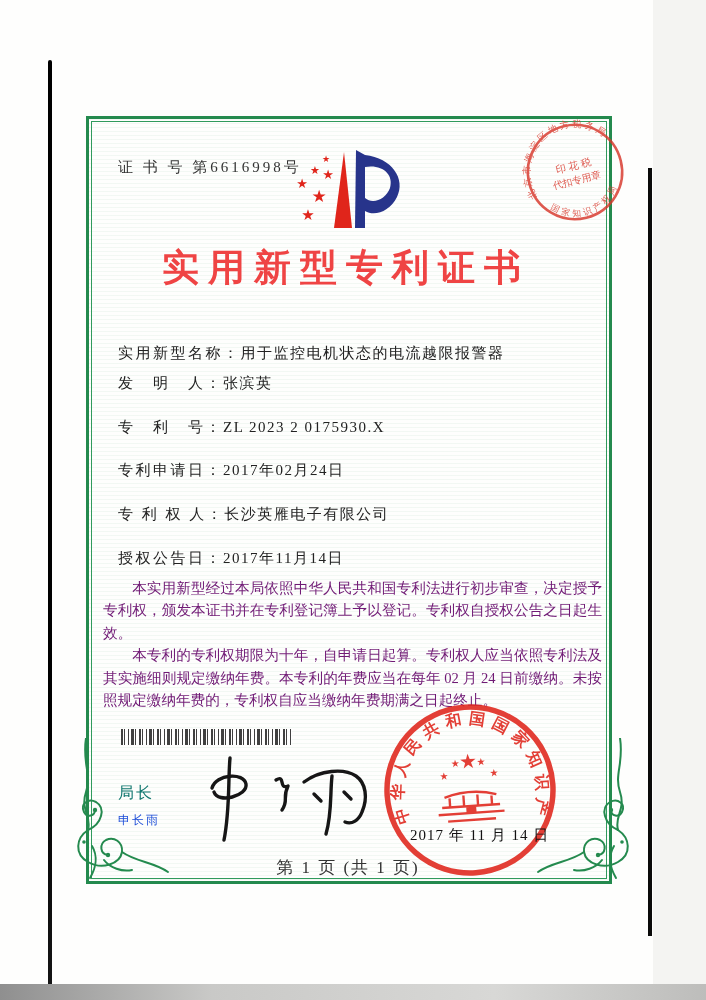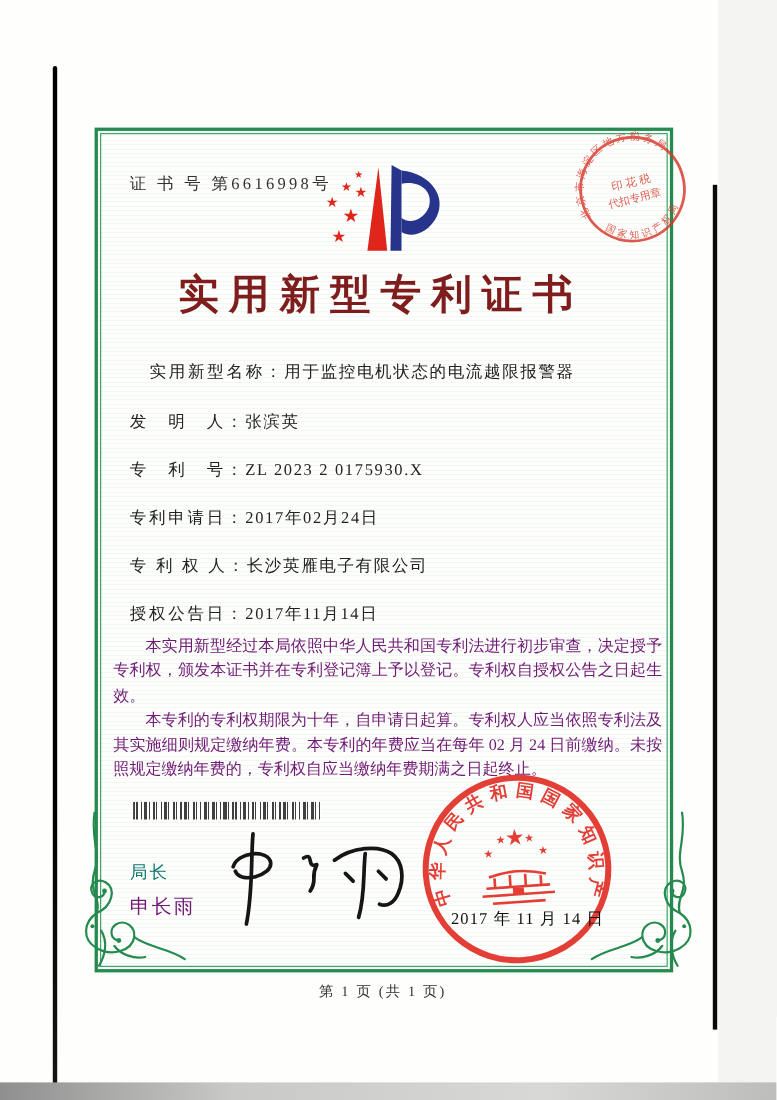--- a/index.html
+++ b/index.html
@@ -24,53 +24,53 @@
   }
   .frame-inner{position:absolute;inset:2px;border:1px solid #2f9a5c;}
   .flourish{position:absolute;width:112px;height:142px;}
   .flourish.bl{left:60px;top:738px;}
   .flourish.br{left:534px;top:738px;transform:scaleX(-1);}
   
   .cert-no{position:absolute;left:118px;top:158px;font-size:15px;letter-spacing:3px;color:#333;}
   .logo{position:absolute;left:278px;top:146px;width:130px;height:96px;}
   .title{
     position:absolute;left:86px;top:243px;width:520px;text-align:center;
-    font-size:37px;font-weight:bold;letter-spacing:9px;color:#7f1d1d;
+    font-size:37px;font-weight:bold;letter-spacing:9px;color:#ef4444;
     font-family:"Liberation Serif","DejaVu Serif",serif;
   }
   
   .fields{position:absolute;left:118px;top:329px;width:470px;}
   .field-row{position:absolute;left:0;font-size:15px;letter-spacing:1.5px;white-space:nowrap;color:#222;}
   .field-row .lab{letter-spacing:2.5px;}
-  .fr0{top:0px;margin-left:18px;} .fr1{top:45px;} .fr2{top:89px;} .fr3{top:132px;} .fr4{top:176px;} .fr5{top:220px;}
+  .fr0{top:15px;} .fr1{top:45px;} .fr2{top:89px;} .fr3{top:132px;} .fr4{top:176px;} .fr5{top:220px;}
   
   .body-text{
     position:absolute;left:103px;top:577px;width:499px;
     font-size:14.6px;line-height:22.4px;text-align:justify;color:#701a75;
   }
   .body-text p{margin:0;text-indent:2em;}
   
   .barcode{
     position:absolute;left:121px;top:729px;width:171px;height:16px;opacity:.8;
     background:repeating-linear-gradient(90deg,
       #111 0 2px,#fff 2px 3px,#111 3px 4px,#fff 4px 7px,
       #111 7px 8px,#fff 8px 10px,#111 10px 13px,#fff 13px 14px,
       #111 14px 15px,#fff 15px 18px);
   }
   
   .issuer-title{position:absolute;left:118px;top:783px;font-size:16px;letter-spacing:2px;
     font-family:Liberation Mono, monospace;color:#0f766e;}
-  .issuer-name{position:absolute;left:118px;top:812px;font-size:18px;letter-spacing:2px;
-    font-family:"Liberation Sans","DejaVu Sans",sans-serif;color:#701a75;}
+  .issuer-name{position:absolute;left:118px;top:812px;font-size:12px;letter-spacing:2px;
+    font-family:"Liberation Sans","DejaVu Sans",sans-serif;color:#1d4ed8;}
   .signature{position:absolute;left:192px;top:752px;width:190px;height:96px;}
   
   .seal{position:absolute;left:382px;top:702px;width:176px;height:176px;opacity:.88;transform:rotate(-4deg);}
   .issue-date{position:absolute;left:410px;top:826px;font-size:15px;letter-spacing:1px;color:#111;z-index:5;}
   
-  .footer{position:absolute;left:248px;top:892px;width:200px;text-align:center;font-size:13px;letter-spacing:2px;color:#333;}
+  .footer{position:absolute;left:248px;top:856px;width:200px;text-align:center;font-size:17px;letter-spacing:2px;color:#333;}
   
   .tax-stamp{position:absolute;left:521px;top:118px;width:108px;height:108px;opacity:.82;transform:rotate(-14deg);}
 </style>
 </head>
 <body>
 
 <div class="page">
 
   <div class="scan-edge-right"></div>
   <div class="scan-line-left"></div>

